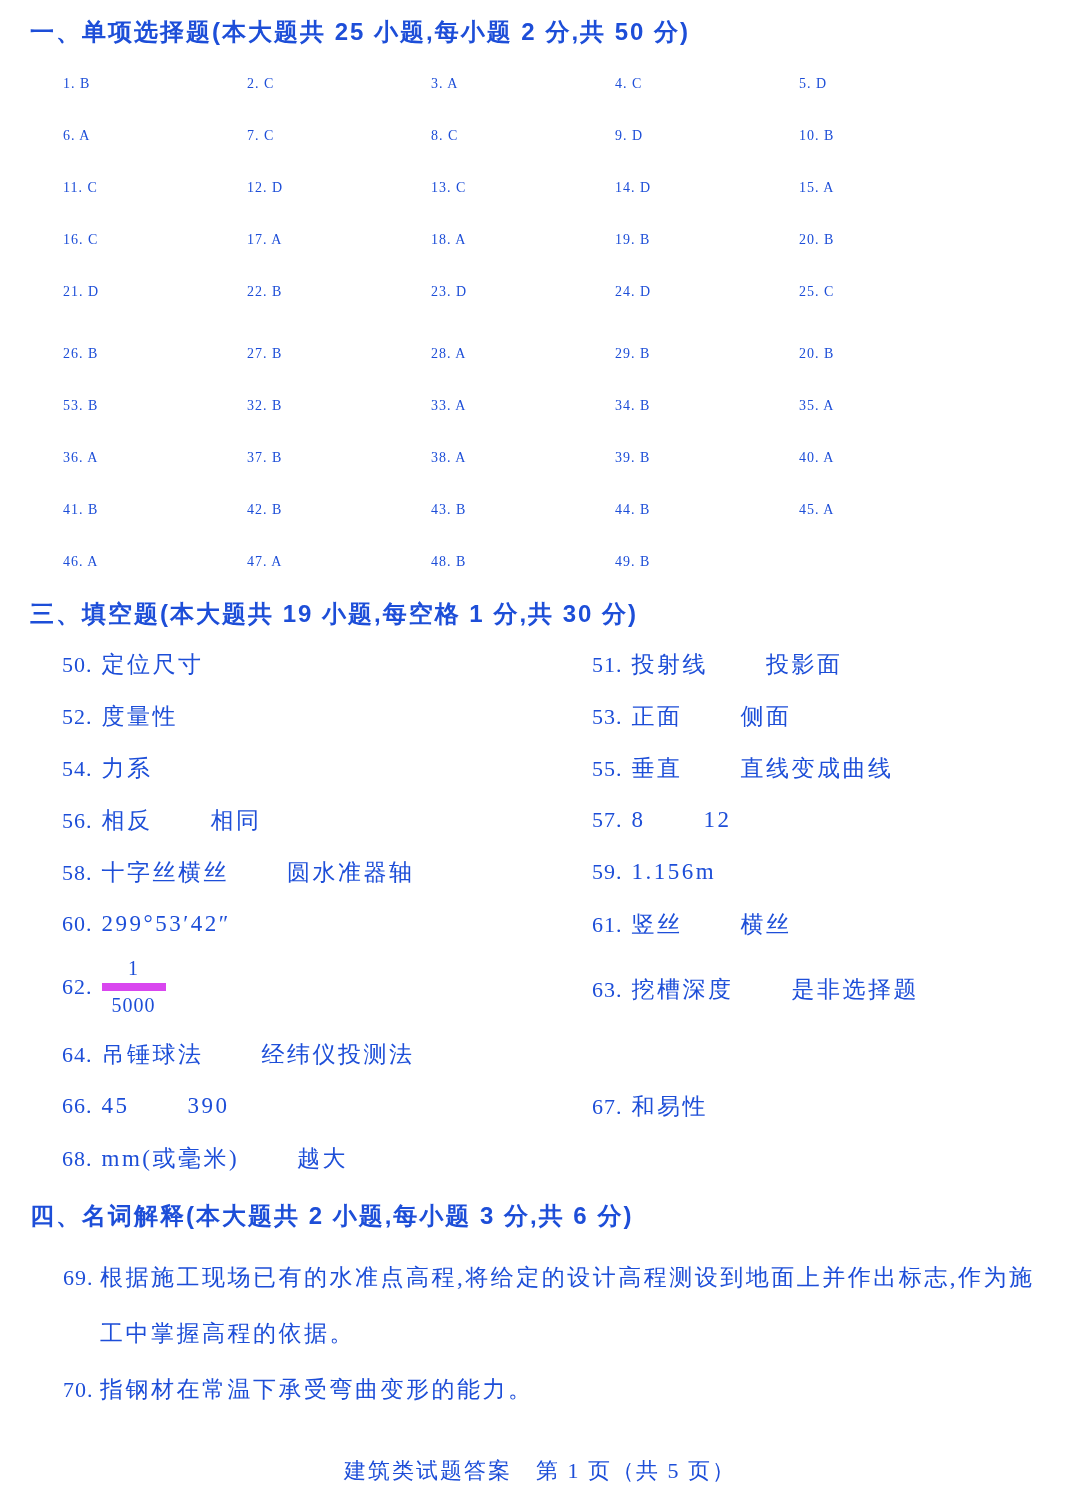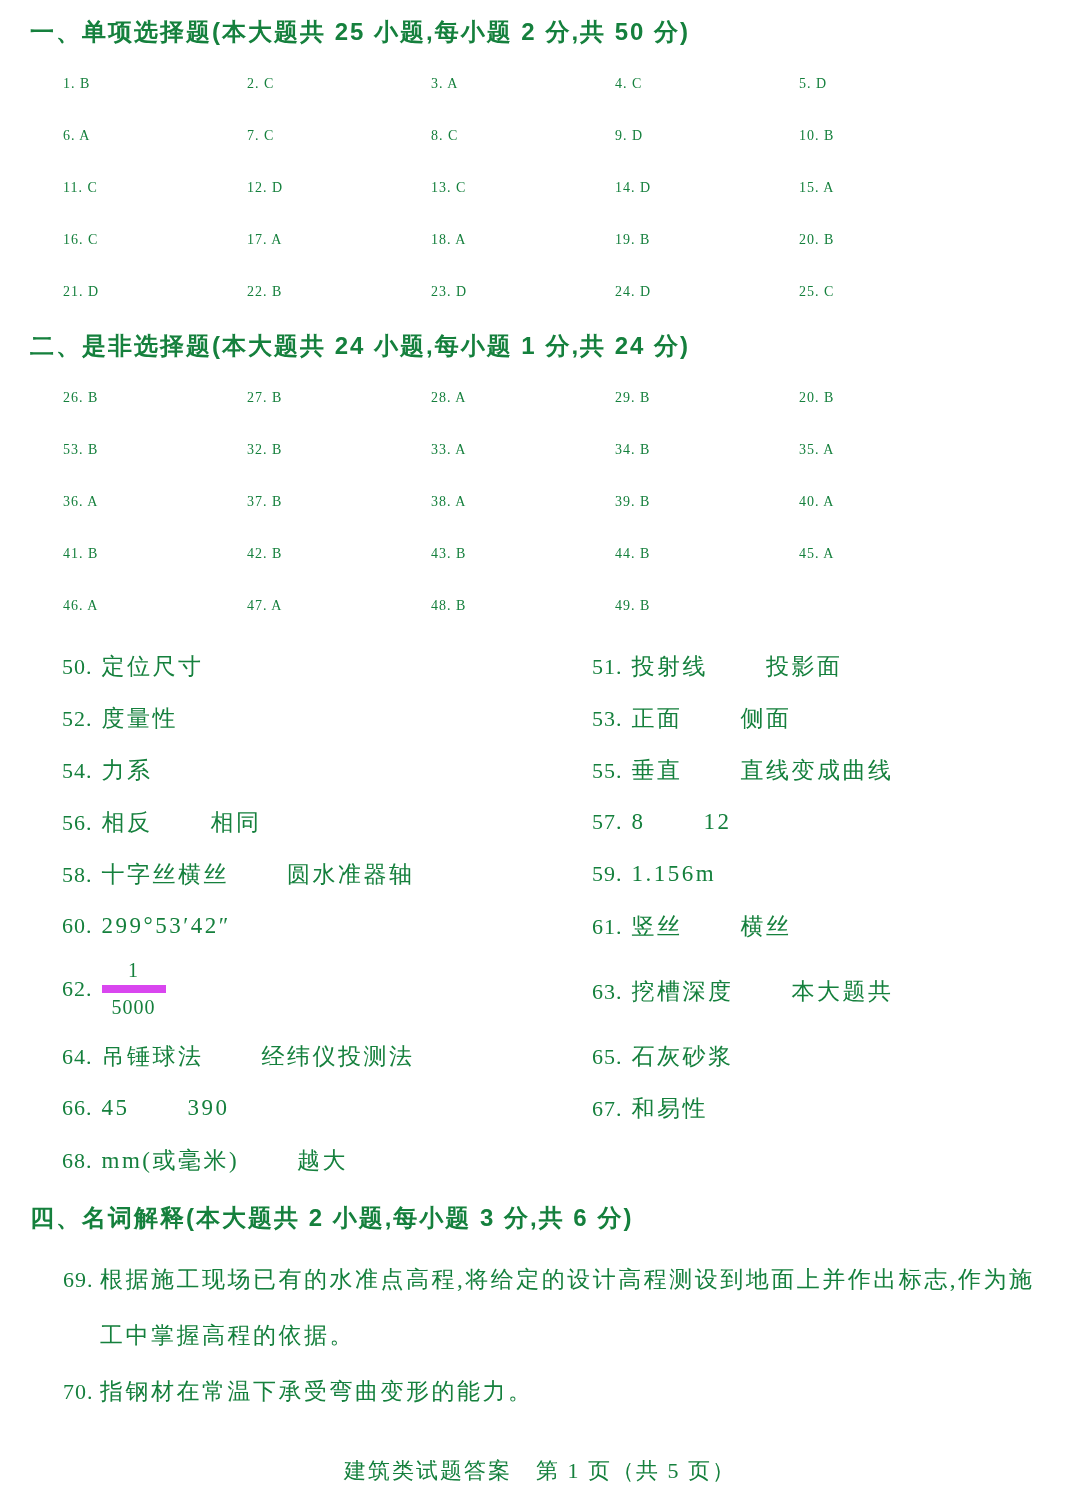--- a/index.html
+++ b/index.html
@@ -1,18 +1,18 @@
 <!DOCTYPE html>
 <html><head>
 <meta charset="utf-8">
 <style>
   html,body{margin:0;padding:0;background:#e8e8e8;}
   .page{
     width:1080px;height:1505px;margin:0 auto;background:#ffffff;
-    color:#15803d;position:relative;overflow:hidden;
+    color:#1d4ed8;position:relative;overflow:hidden;
     font-family:"Liberation Serif","DejaVu Serif",serif;
   }
   .sec-title{
     font-family:"Liberation Sans","DejaVu Sans",sans-serif;
     font-weight:700;font-size:24px;letter-spacing:2px;
     margin:0;
   }
   .t1{padding:16px 0 0 30px;}
   .t2{padding:12px 0 0 30px;}
   .t3{padding:10px 0 0 30px;}
@@ -87,21 +87,20 @@
           <span class="acell">21. D</span>
           <span class="acell">22. B</span>
           <span class="acell">23. D</span>
           <span class="acell">24. D</span>
           <span class="acell">25. C</span>
         </div>
       </div>
   </div>
 
   <div>
-    <h2 class="sec-title t2">二、是非选择题(本大题共 24 小题,每小题 1 分,共 24 分)</h2>
     <div class="agrid">
         <div class="agrid-row">
           <span class="acell">26. B</span>
           <span class="acell">27. B</span>
           <span class="acell">28. A</span>
           <span class="acell">29. B</span>
           <span class="acell">20. B</span>
         </div>
         <div class="agrid-row">
           <span class="acell">53. B</span>
@@ -127,20 +126,21 @@
         <div class="agrid-row">
           <span class="acell">46. A</span>
           <span class="acell">47. A</span>
           <span class="acell">48. B</span>
           <span class="acell">49. B</span>
         </div>
       </div>
   </div>
 
   <div>
+    <h2 class="sec-title t3">三、填空题(本大题共 19 小题,每空格 1 分,共 30 分)</h2>
     <div class="fillwrap">
         <div class="fill-row">
           <div class="fill-left">
             <div class="fill-item"><span class="inum">50.</span><span class="part">定位尺寸</span></div>
           </div>
           <div class="fill-right">
             <div class="fill-item"><span class="inum">51.</span><span class="part">投射线</span><span class="part">投影面</span></div>
           </div>
         </div>
         <div class="fill-row">
@@ -181,29 +181,26 @@
           </div>
           <div class="fill-right">
             <div class="fill-item"><span class="inum">61.</span><span class="part">竖丝</span><span class="part">横丝</span></div>
           </div>
         </div>
         <div class="fill-row tall">
           <div class="fill-left">
             <div class="fill-item"><span class="inum">62.</span><span class="frac"><span class="frac-num">1</span><span class="frac-den">5000</span></span></div>
           </div>
           <div class="fill-right">
-            <div class="fill-item"><span class="inum">63.</span><span class="part">挖槽深度</span><span class="part">本大题共</span></div>
+            <div class="fill-item"><span class="inum">63.</span><span class="part">挖槽深度</span><span class="part">是非选择题</span></div>
           </div>
         </div>
         <div class="fill-row">
           <div class="fill-left">
             <div class="fill-item"><span class="inum">64.</span><span class="part">吊锤球法</span><span class="part">经纬仪投测法</span></div>
-          </div>
-          <div class="fill-right">
-            <div class="fill-item"><span class="inum">65.</span><span class="part">石灰砂浆</span></div>
           </div>
         </div>
         <div class="fill-row">
           <div class="fill-left">
             <div class="fill-item"><span class="inum">66.</span><span class="part">45</span><span class="part">390</span></div>
           </div>
           <div class="fill-right">
             <div class="fill-item"><span class="inum">67.</span><span class="part">和易性</span></div>
           </div>
         </div>

